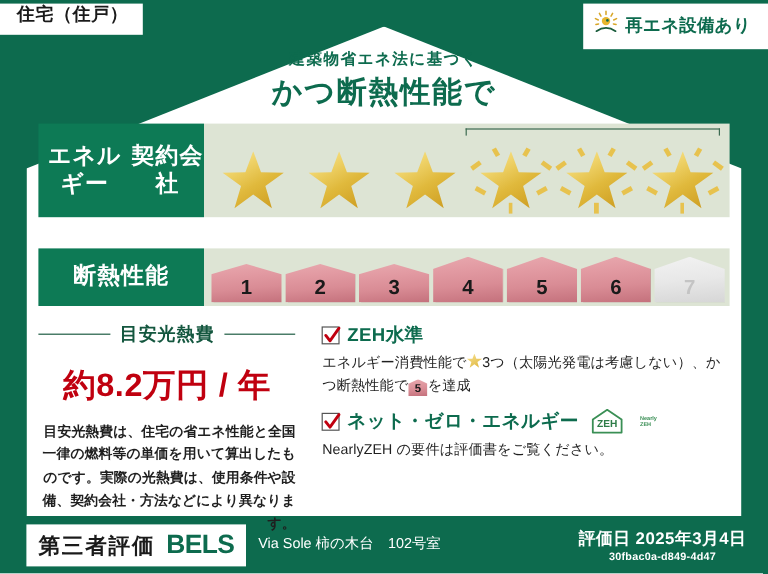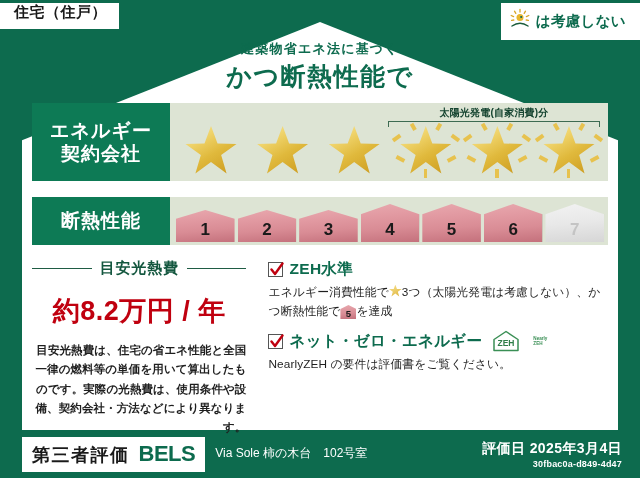--- a/index.html
+++ b/index.html
@@ -66,30 +66,30 @@
     width: 576px; height: 320px;
     z-index: 5;
   }
 
   
   .perf-row { display: flex; align-items: stretch; }
   .perf-label {
     background: #0d7a55;
     color: #ffffff;
     font-weight: bold;
-    display: flex; flex-direction: column;
+    display: flex; flex-direction: row;
     align-items: center; justify-content: center;
     text-align: center;
     flex: 0 0 138px;
     letter-spacing: 1px;
     line-height: 1.22;
   }
   #row-energy { height: 78px; }
   #row-energy .perf-label { font-size: 19px; }
-  #row-insul { height: 48px; margin-top: 16px; }
+  #row-insul { height: 48px; margin-top: 26px; }
   #row-insul .perf-label { font-size: 19px; }
 
   .perf-value {
     flex: 1 1 auto;
     background: #dde4d4;
     position: relative;
   }
 
   
   #solar-bracket {
@@ -261,21 +261,21 @@
   #bldg-name {
     color: #ffffff; font-size: 12px;
     margin-left: 10px; line-height: 1.3;
     max-width: 180px;
   }
   #eval-block {
     margin-left: auto; margin-right: 18px;
     text-align: right; color: #ffffff;
   }
   #eval-date { font-size: 14px; font-weight: bold; letter-spacing: 0.4px; }
-  #eval-id { font-size: 9px; font-weight: bold; margin-top: 1px; letter-spacing: 0.2px; }
+  #eval-id { font-size: 9px; font-weight: bold; margin-top: 1px; letter-spacing: 0.2px; text-align: center; }
 </style>
 </head>
 <body>
 
 <div id="label-root">
 
   <div id="house-body"></div>
 
   <div id="type-badge">
     <span>住宅（住戸）</span>
@@ -291,38 +291,37 @@
           <line x1="2.2" y1="7.5" x2="4.6" y2="8.6"></line>
           <line x1="19.8" y1="7.5" x2="17.4" y2="8.6"></line>
           <line x1="2.6" y1="12.4" x2="4.8" y2="12.0"></line>
           <line x1="19.4" y1="12.4" x2="17.2" y2="12.0"></line>
         </g>
         <circle cx="11" cy="9.6" r="3.5" fill="#e8b62e"></circle>
         <circle cx="12.2" cy="9.0" r="1.1" fill="#0d6b4e"></circle>
         <path d="M3 18 Q11 12.5 19 18" stroke="#1a5c3c" stroke-width="1.4" fill="none" stroke-linecap="round"></path>
       </svg>
     </span>
-    <span class="txt">は考慮しない</span>
+    <span class="txt">再エネ設備あり</span>
   </div>
 
   <div id="title-block">
     <div id="title-sub">建築物省エネ法に基づく</div>
     <div id="title-main">かつ断熱性能で</div>
   </div>
 
   <div id="content">
 
     <div class="perf-row" id="row-energy">
       <div class="perf-label">
         <span>エネルギー</span>
         <span>契約会社</span>
       </div>
       <div class="perf-value">
         <div id="solar-bracket">
-          <div class="sb-text">太陽光発電(自家消費)分</div>
           <div class="sb-line"></div>
         </div>
         <div id="stars">
           <div class="star-cell">
               <div class="star"></div>
             </div>
           <div class="star-cell">
               <div class="star"></div>
             </div>
           <div class="star-cell">

